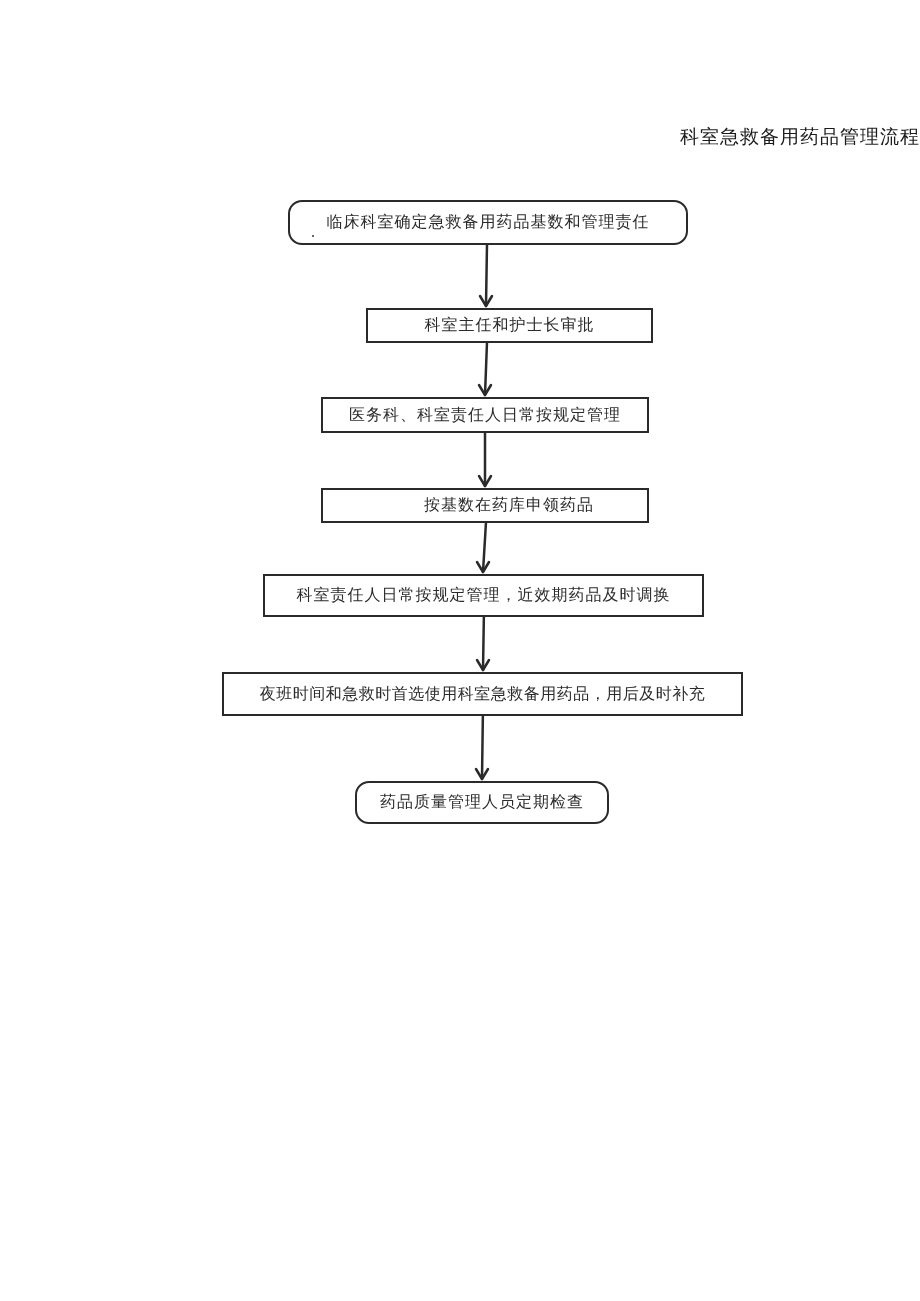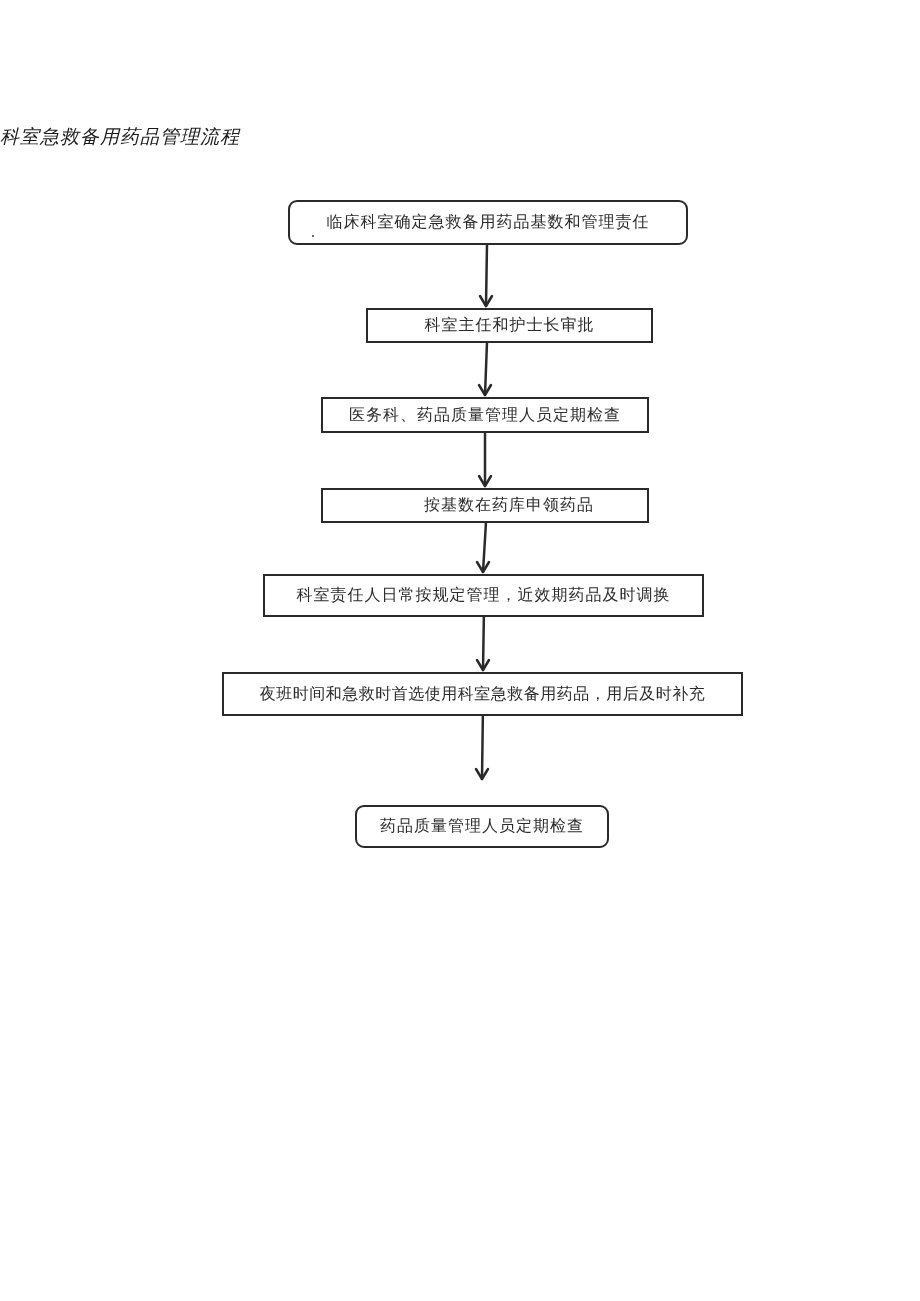--- a/index.html
+++ b/index.html
@@ -13,42 +13,41 @@
       position: relative;
       overflow: hidden;
       font-family: "DejaVu Serif", "Liberation Serif", serif;
       color: #222222;
     }
     .page-title {
       position: absolute;
       left: 0;
       width: 920px;
       top: 124px;
-      text-align: left;
+      text-align: right;
       font-family: "DejaVu Sans", "Liberation Sans", sans-serif;
       font-size: 19px;
       letter-spacing: 1px;
       color: #1a1a1a;
-      font-style: italic;
     }
     .box {
       position: absolute;
       box-sizing: border-box;
       border: 2px solid #2a2a2a;
       background: #ffffff;
       display: flex;
       align-items: center;
       justify-content: center;
       font-size: 16px;
       letter-spacing: 1px;
       color: #2b2b2b;
       white-space: nowrap;
     }
     .box.rounded {
-      border-radius: 9px;
+      border-radius: 14px;
     }
     .box .dot {
       position: absolute;
       left: 22px;
       bottom: 6px;
       width: 2px;
       height: 2px;
       background: #333;
       border-radius: 50%;
     }
@@ -104,30 +103,30 @@
 <div class="box rounded" style="left:288px; top:200px; width:400px; height:45px;">
   <span>临床科室确定急救备用药品基数和管理责任</span>
   <span class="dot"></span>
 </div>
 
 <div class="box" style="left:366px; top:308px; width:287px; height:35px;">
   <span>科室主任和护士长审批</span>
 </div>
 
 <div class="box" style="left:321px; top:397px; width:328px; height:36px;">
-  <span>医务科、药品质量管理人员定期检查</span>
+  <span>医务科、科室责任人日常按规定管理</span>
 </div>
 
 <div class="box" style="left:321px; top:488px; width:328px; height:35px; justify-content:center; padding-left:48px;">
   <span>按基数在药库申领药品</span>
 </div>
 
 <div class="box" style="left:263px; top:574px; width:441px; height:43px;">
   <span>科室责任人日常按规定管理，近效期药品及时调换</span>
 </div>
 
 <div class="box" style="left:222px; top:672px; width:521px; height:44px; letter-spacing:0.5px;">
   <span>夜班时间和急救时首选使用科室急救备用药品，用后及时补充</span>
 </div>
 
-<div class="box rounded" style="left:355px; top:781px; width:254px; height:43px;margin-top:24px;">
+<div class="box rounded" style="left:355px; top:781px; width:254px; height:43px;">
   <span>药品质量管理人员定期检查</span>
 </div>
 
 </body></html>

